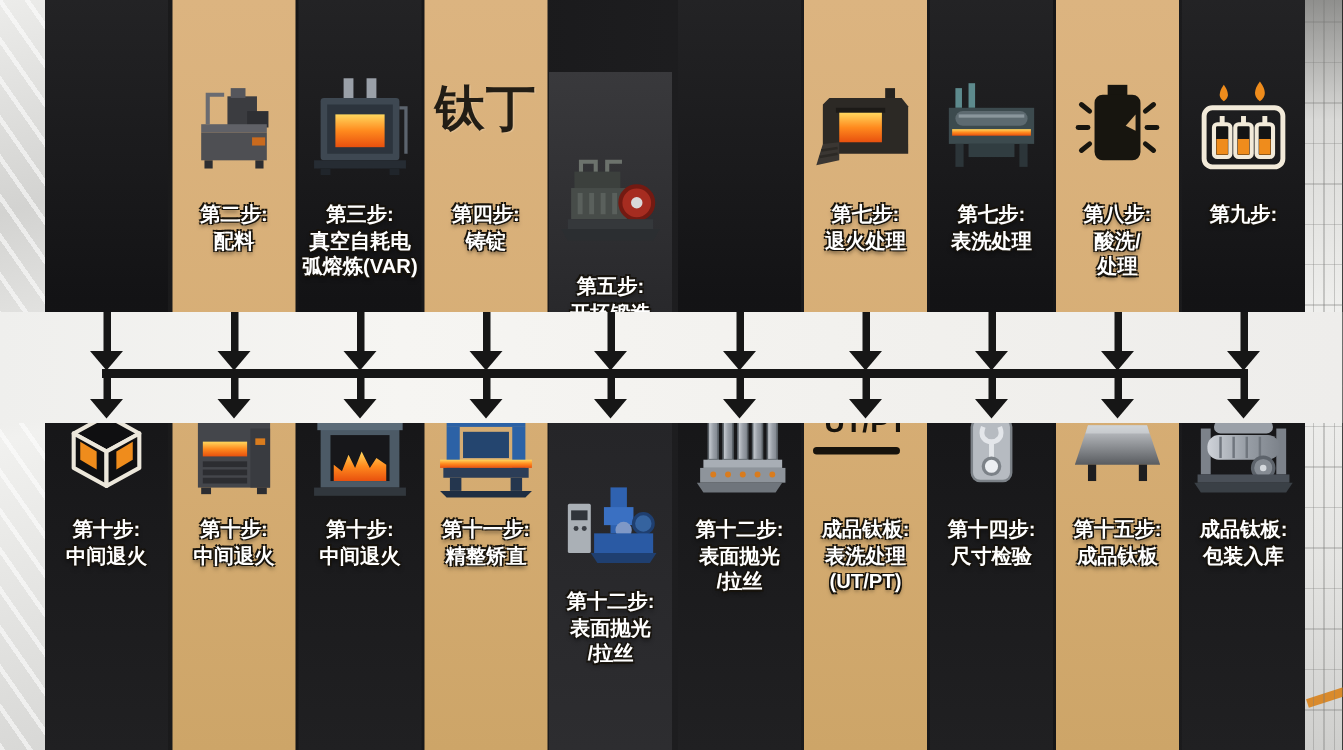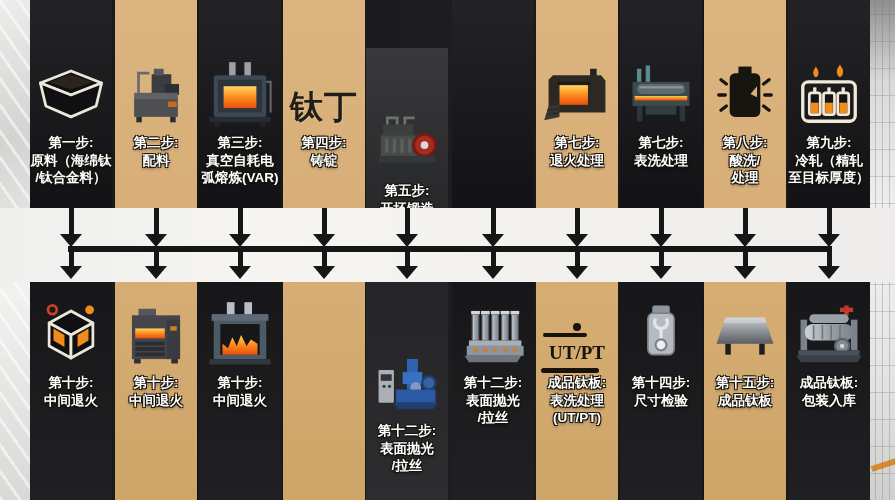--- a/index.html
+++ b/index.html
@@ -20,23 +20,23 @@
                  repeating-linear-gradient(0deg,transparent 0 26px,rgba(120,120,118,.30) 26px 27px);}
   .bg-right .floor-mark{position:absolute;left:2px;bottom:32px;width:26px;height:6px;
       background:#d98a2c;transform:rotate(-18deg);}
   
   .col{position:absolute;top:0;bottom:0;width:82px;}
   .col.dark{background:linear-gradient(180deg,#232325,#131315 40%,#1b1b1d 75%,#202022);}
   .col.dark.lighter{background:linear-gradient(180deg,#39393c,#242427 45%,#2d2d30);margin-top:48px;}
   .col.tan{background:linear-gradient(180deg,#dcb480,#d6ad74 55%,#cda568);}
   .cell{position:absolute;left:0;right:0;}
   .cell.top{top:0;height:208px;}
-  .cell.bottom{top:294px;bottom:0;}
+  .cell.bottom{top:264px;bottom:0;}
   .icon{position:absolute;left:50%;transform:translateX(-50%);
-        display:flex;align-items:flex-end;justify-content:center;font-family:Liberation Serif, serif;}
+        display:flex;align-items:flex-start;justify-content:center;}
   .cell.top .icon{top:50px;width:76px;height:80px;}
   .cell.bottom .icon{top:2px;width:76px;height:74px;}
   .icon svg{display:block;width:70px;height:70px;}
   .label{position:absolute;left:-10px;right:-10px;text-align:center;color:#fff;
          font-weight:700;font-size:13.5px;line-height:17.5px;
          text-shadow:-1px -1px 0 #17130c,1px -1px 0 #17130c,-1px 1px 0 #17130c,
                      1px 1px 0 #17130c,0 2px 3px rgba(0,0,0,.55);}
   .cell.top .label{top:134px;}
   .cell.bottom .label{top:80px;}
   .desc{white-space:pre-line;}
@@ -85,34 +85,20 @@
 </svg>
 
 <div class="stage">
   <div class="bg"></div>
   <div class="bg-left"></div>
   <div class="bg-right">
     <div class="floor-mark"></div>
   </div>
 
   <div class="col dark" style="left:30px">
-    <div class="cell top">
-      <div class="icon">
-        <svg viewBox="0 0 64 64">
-          <polygon points="32,10 60,21 32,32 4,21" fill="#101012" stroke="#ece7db" stroke-width="2.5" stroke-linejoin="round"></polygon>
-          <polygon points="12,20 32,13 52,20 32,27" fill="#2a241d"></polygon>
-          <polygon points="4,21 9,42 32,52 55,42 60,21 32,32" fill="#101012" stroke="#ece7db" stroke-width="2.5" stroke-linejoin="round"></polygon>
-        </svg>
-      </div>
-      <div class="label">
-        <div class="step">第一步:</div>
-        <div class="desc">原料（海绵钛
-/钛合金料）</div>
-      </div>
-    </div>
     <div class="cell bottom">
       <div class="icon">
         <svg viewBox="0 0 64 64">
           <circle cx="15" cy="9" r="4" fill="none" stroke="#c8441e" stroke-width="2.5"></circle>
           <circle cx="49" cy="9" r="4" fill="#ef8c1c"></circle>
           <polygon points="32,10 52,21 32,32 12,21" fill="#0f0f11" stroke="#ece7db" stroke-width="2.5" stroke-linejoin="round"></polygon>
           <polygon points="12,21 12,42 32,53 32,32" fill="#0f0f11" stroke="#ece7db" stroke-width="2.5" stroke-linejoin="round"></polygon>
           <polygon points="52,21 52,42 32,53 32,32" fill="#0f0f11" stroke="#ece7db" stroke-width="2.5" stroke-linejoin="round"></polygon>
           <polygon points="16,26 26,32 26,43 16,37" fill="#ef8c1c"></polygon>
           <polygon points="48,26 38,32 38,43 48,37" fill="#ef8c1c"></polygon>
@@ -208,20 +194,39 @@
   </div>
 
   <div class="col tan" style="left:283px">
     <div class="cell top">
       <div class="icon">
         <div class="ingot-text">钛丁</div>
       </div>
       <div class="label">
         <div class="step">第四步:</div>
         <div class="desc">铸锭</div>
+      </div>
+    </div>
+    <div class="cell bottom">
+      <div class="icon">
+        <svg viewBox="0 0 64 64">
+          <rect x="8" y="9" width="48" height="8" fill="#2c62a6"></rect>
+          <rect x="8" y="17" width="8" height="26" fill="#2c62a6"></rect>
+          <rect x="48" y="17" width="8" height="26" fill="#2c62a6"></rect>
+          <rect x="18" y="20" width="28" height="16" fill="#24456f"></rect>
+          <rect x="4" y="37" width="56" height="5" fill="url(#g-fire)"></rect>
+          <rect x="6" y="42" width="52" height="6" fill="#2b3d57"></rect>
+          <rect x="10" y="48" width="7" height="8" fill="#24364e"></rect>
+          <rect x="47" y="48" width="7" height="8" fill="#24364e"></rect>
+          <polygon points="4,56 60,56 56,60 8,60" fill="#1f2e42"></polygon>
+        </svg>
+      </div>
+      <div class="label">
+        <div class="step">第十一步:</div>
+        <div class="desc">精整矫直</div>
       </div>
     </div>
   </div>
 
   <div class="col dark lighter" style="left:366px">
     <div class="cell top">
       <div class="icon">
         <svg viewBox="0 0 64 64">
           <path d="M14 16 v-7 h9 v7 M30 16 v-7 h9" stroke="#6c726c" stroke-width="2.5" fill="none"></path>
           <rect x="10" y="15" width="28" height="10" fill="#3c403d"></rect>
@@ -418,22 +423,20 @@
           <rect x="15.5" y="39" width="7" height="9.5" fill="#ef8c1c"></rect>
           <rect x="28.5" y="39" width="7" height="9.5" fill="#ef8c1c"></rect>
           <rect x="41.5" y="39" width="7" height="9.5" fill="#ef8c1c"></rect>
           <rect x="17.5" y="25" width="3" height="5" fill="#f2ead9"></rect>
           <rect x="30.5" y="25" width="3" height="5" fill="#f2ead9"></rect>
           <rect x="43.5" y="25" width="3" height="5" fill="#f2ead9"></rect>
         </svg>
       </div>
       <div class="label">
         <div class="step">第九步:</div>
-        <div class="desc">冷轧（精轧
-至目标厚度）</div>
       </div>
     </div>
     <div class="cell bottom">
       <div class="icon">
         <svg viewBox="0 0 64 64">
           <rect x="46" y="5" width="4" height="9" fill="#c03b2a"></rect>
           <rect x="42" y="7" width="12" height="4" fill="#c03b2a"></rect>
           <rect x="6" y="18" width="6" height="28" fill="#7c828a"></rect>
           <rect x="52" y="18" width="6" height="28" fill="#7c828a"></rect>
           <rect x="14" y="13" width="36" height="8" rx="4" fill="#9aa0a8"></rect>

